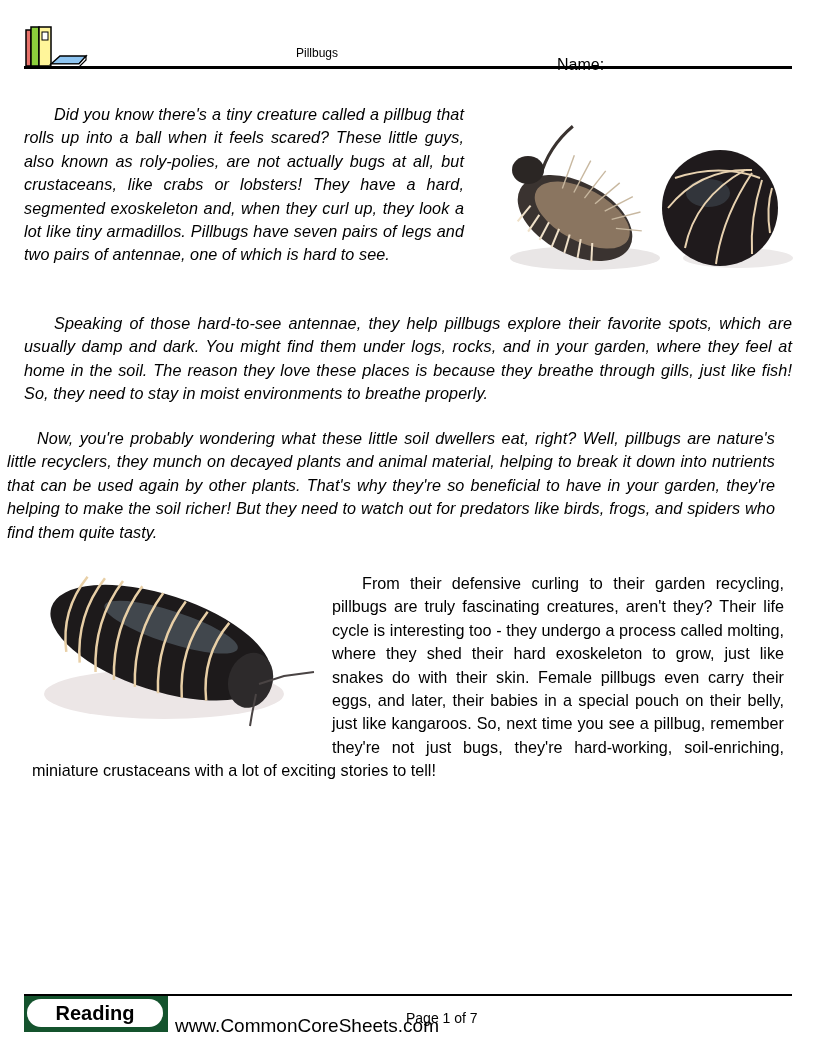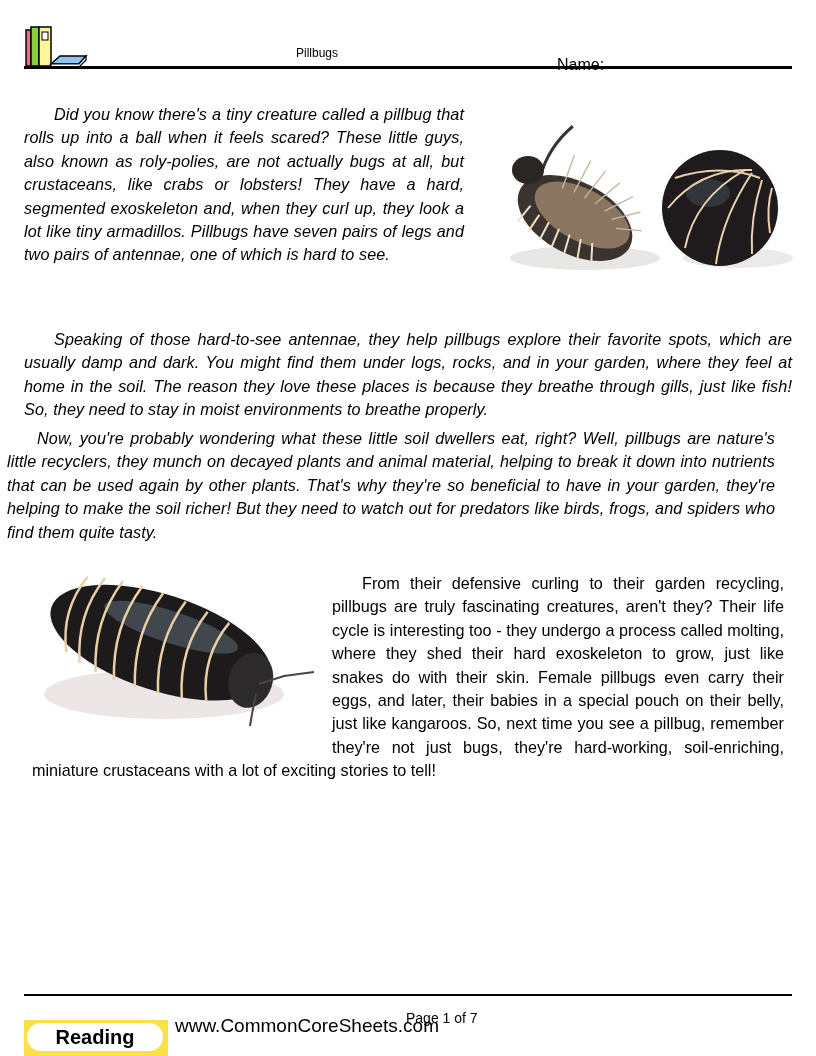--- a/index.html
+++ b/index.html
@@ -8,31 +8,31 @@
   .header { position: absolute; left: 24px; top: 24px; width: 768px; height: 46px; }
   .logo { position: absolute; left: 0; top: 0; width: 78px; height: 44px; }
   .title { position: absolute; left: 272px; top: 22px; font-size: 12px; }
   .name-label { position: absolute; left: 533px; top: 16px; font-size: 16px; margin-top: 16px; }
   .header-rule { position: absolute; left: 24px; top: 66px; width: 768px; height: 3px; background: #000; }
 
   .para { position: absolute; font-size: 16.2px; line-height: 23.4px; text-align: justify;
           margin: 0; letter-spacing: 0.1px; font-style: italic; }
   .para .indent { display: inline-block; width: 30px; }
   #p1 { left: 24px; top: 103px; width: 440px; }
-  #p2 { left: 24px; top: 328px; width: 768px; }
+  #p2 { left: 24px; top: 312px; width: 768px; }
   #p3 { left: 7px; top: 427px; width: 768px; }
   #p4-wrap { position: absolute; left: 24px; top: 564px; width: 768px; }
   #p4-wrap .float-img { float: left; width: 300px; height: 185px; margin-right: 8px; }
   #p4-wrap p { margin: 8px; font-size: 16.2px; line-height: 23.4px; text-align: justify; }
 
   .img-box { position: absolute; }
   #img1 { left: 490px; top: 108px; width: 310px; height: 180px; }
 
   .footer-rule { position: absolute; left: 24px; top: 994px; width: 768px; height: 2px; background: #000; }
-  .footer-badge { position: absolute; left: 24px; top: 1020px; width: 144px; height: 36px; background: #fde047; }
+  .footer-badge { position: absolute; left: 24px; top: 996px; width: 144px; height: 36px; background: #14532d; }
   .footer-badge .pill { position: absolute; left: 3px; top: 3px; width: 136px; height: 28px;
          background: #fff; border-radius: 14px; display: flex; align-items: center; justify-content: center;
          font-weight: bold; font-size: 20px; }
   .footer-site { position: absolute; left: 175px; top: 1015px; font-size: 19px; }
   .footer-page { position: absolute; left: 406px; top: 1010px; font-size: 14px; }
 </style>
 </head>
 <body>
 
 <div class="header">

